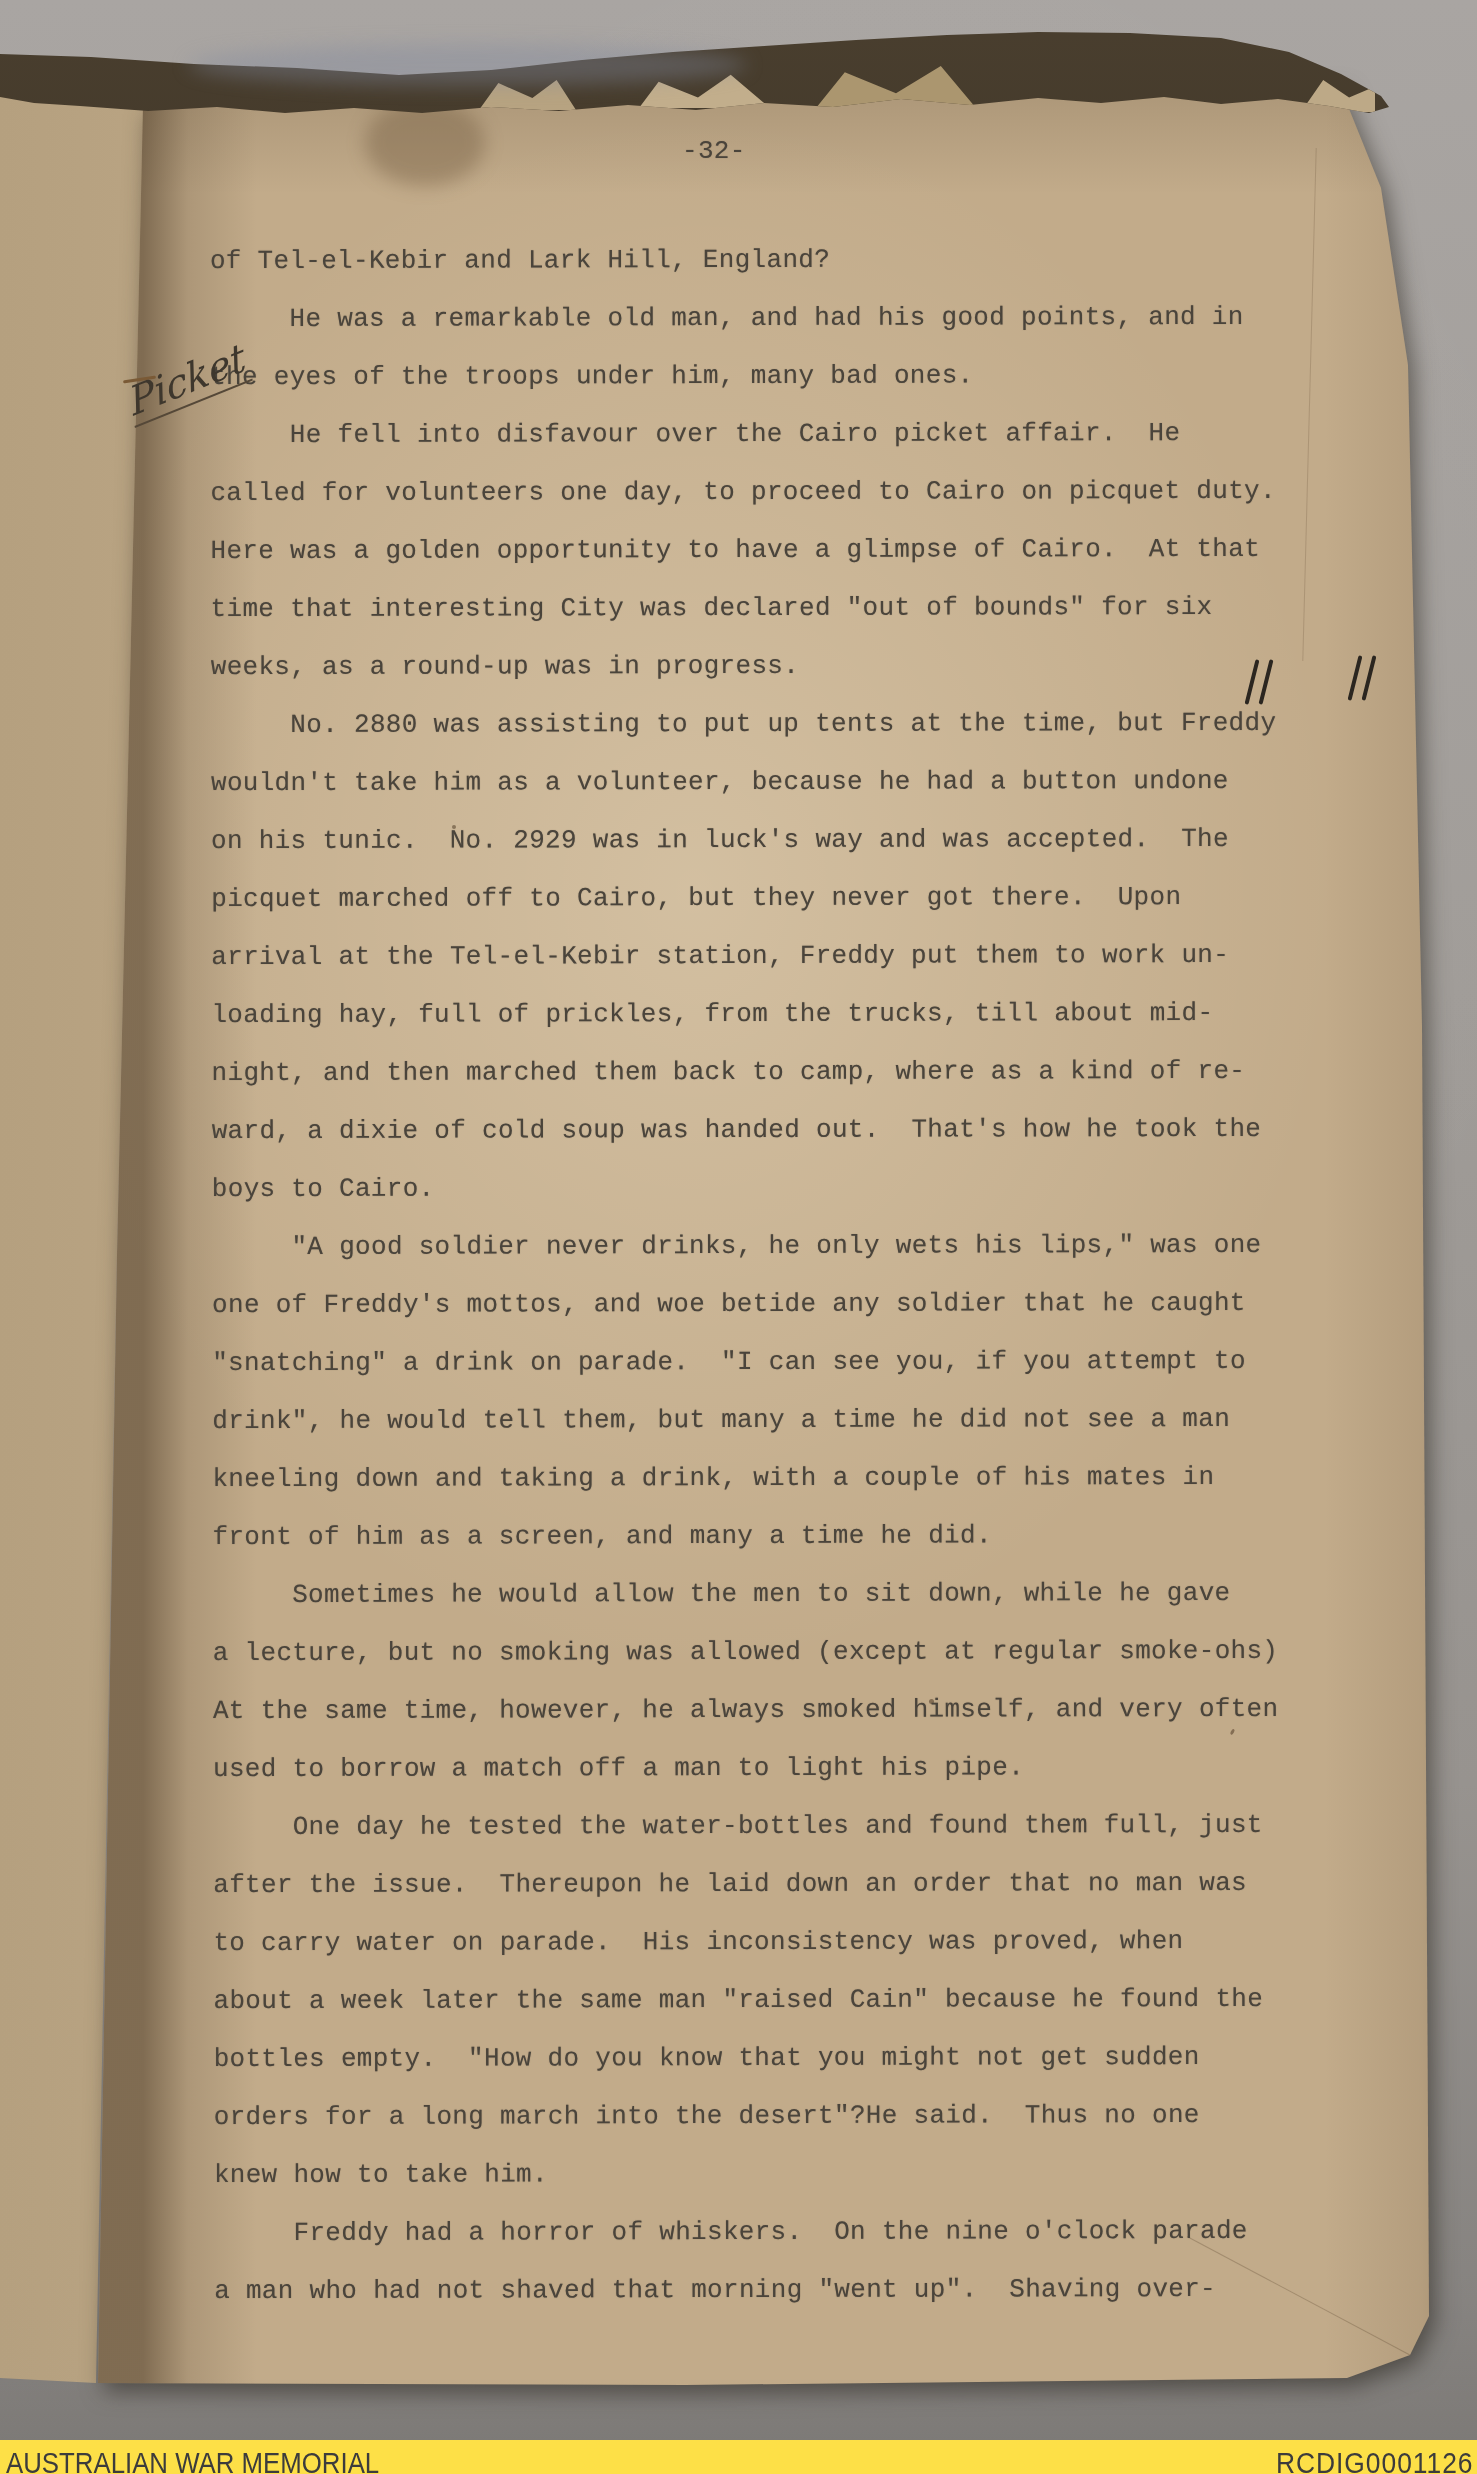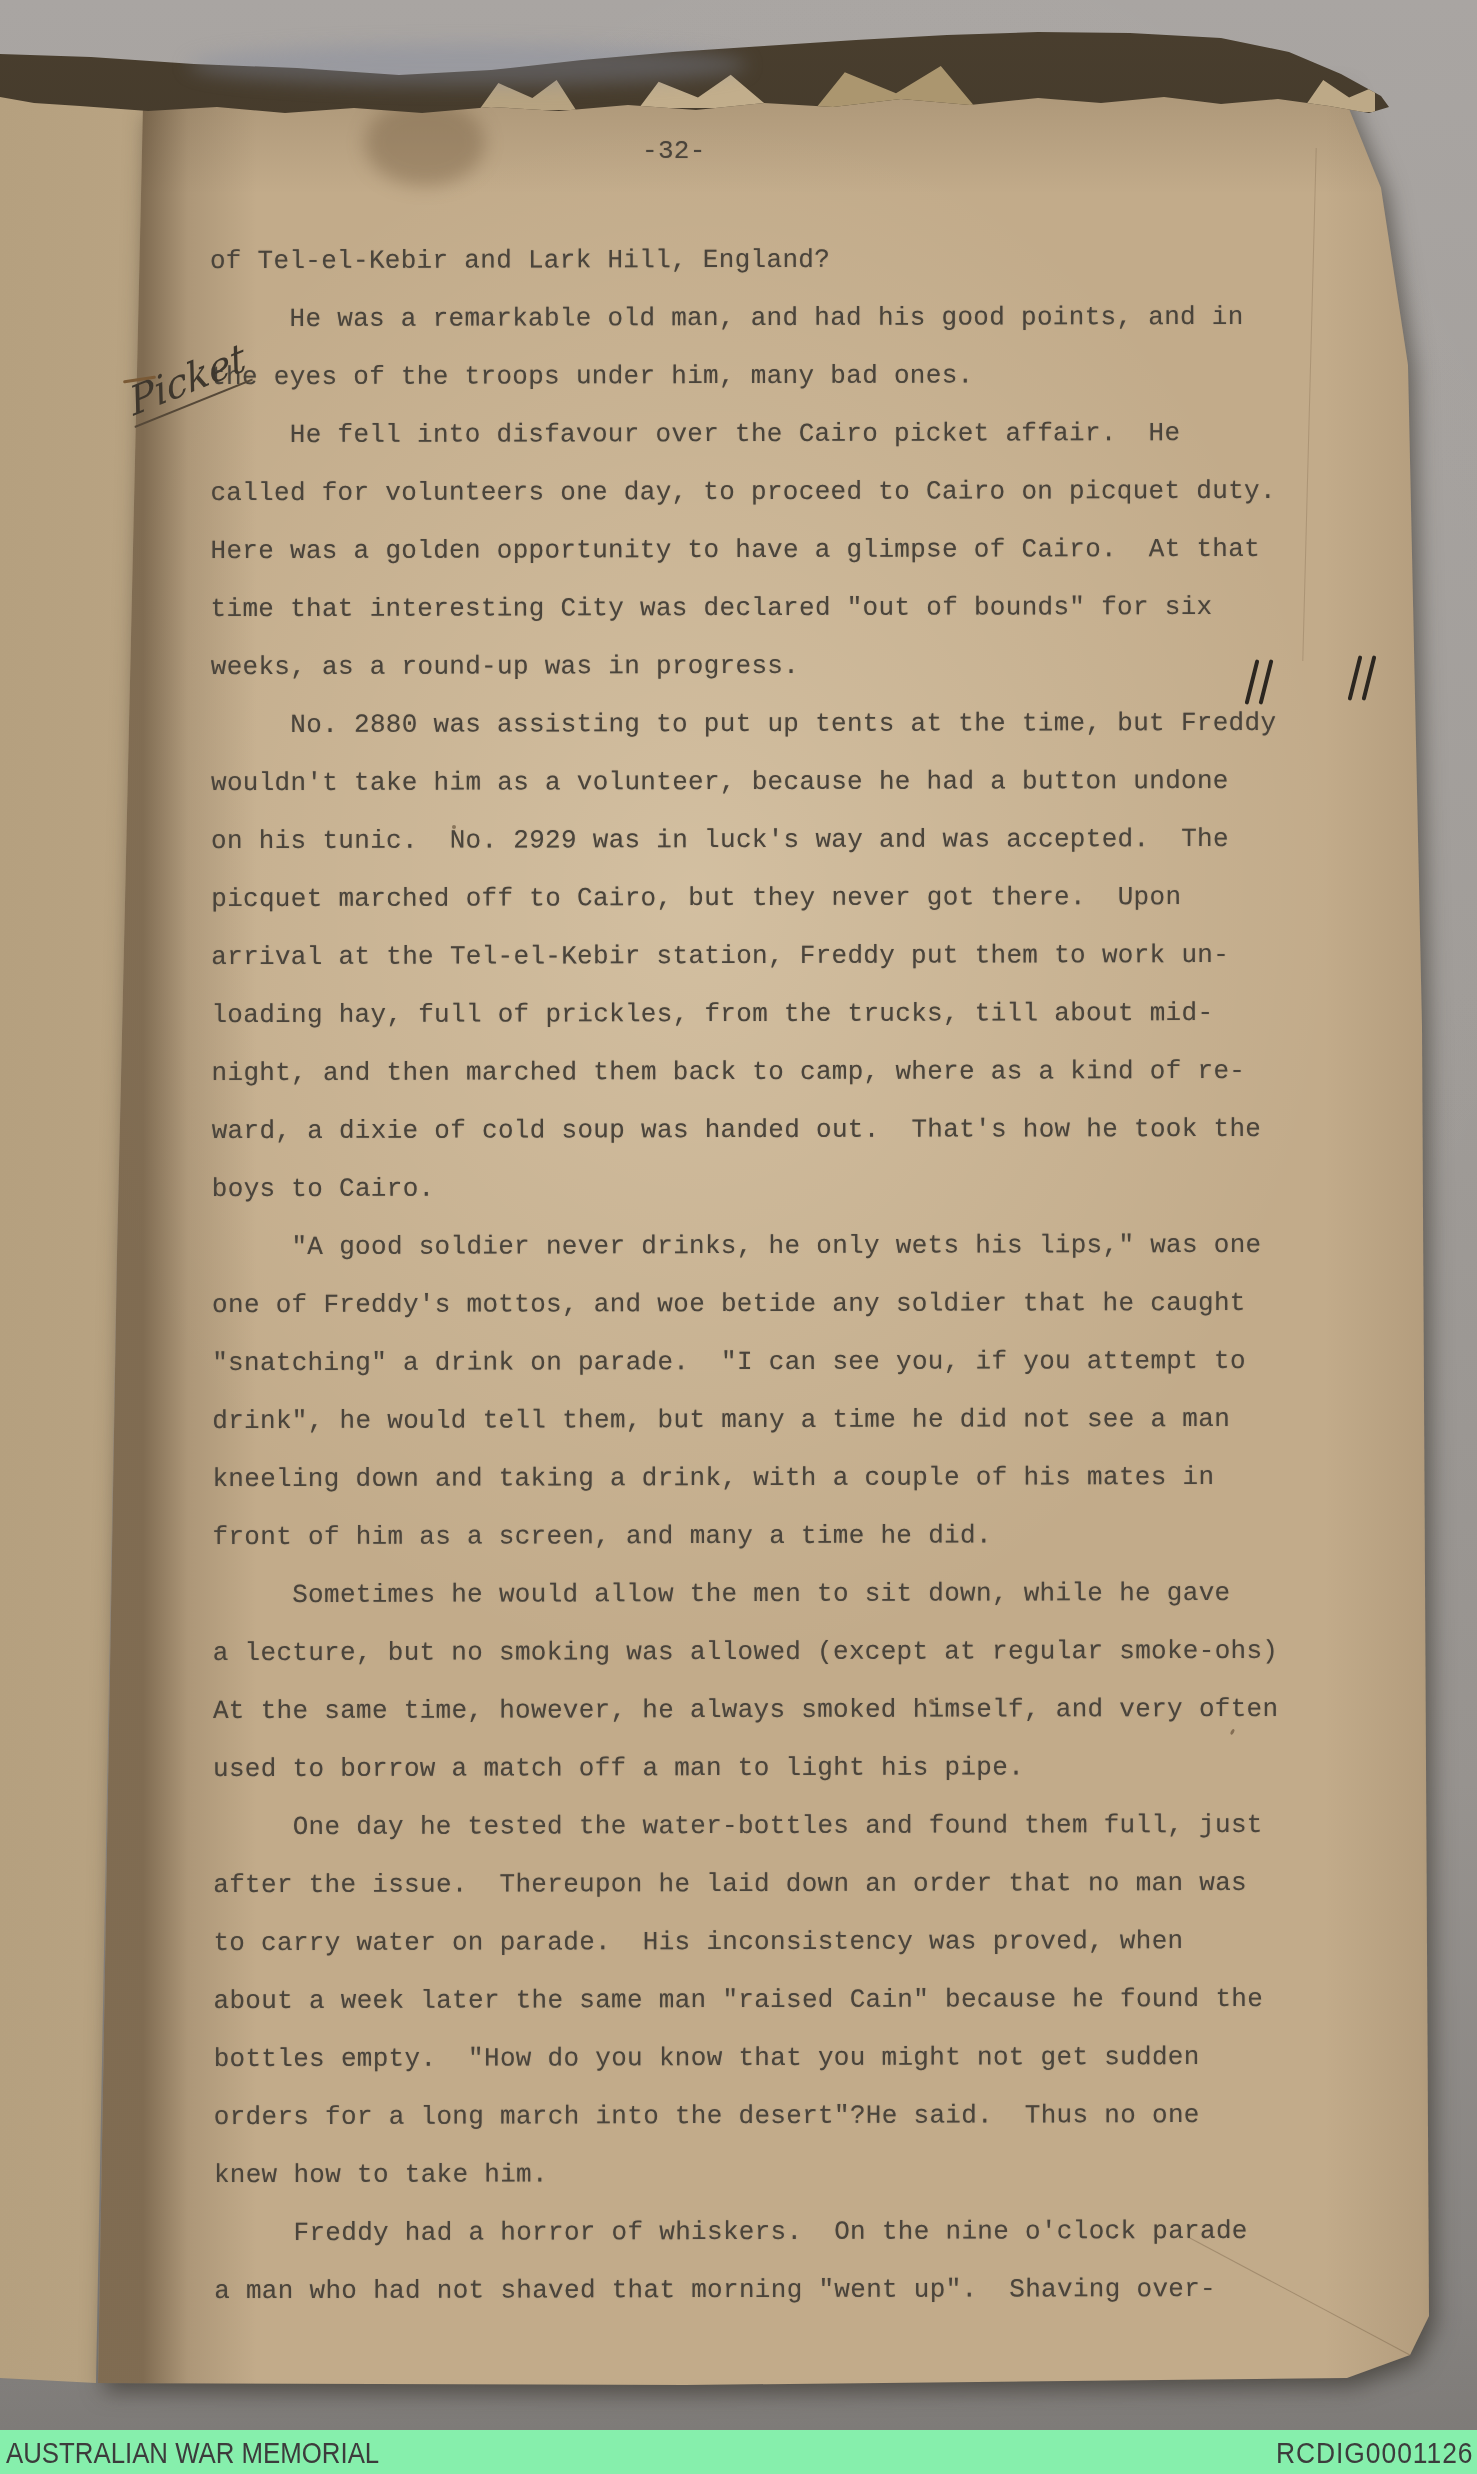--- a/index.html
+++ b/index.html
@@ -72,21 +72,21 @@
   .typed{
     position:absolute;left:212px;top:231px;z-index:4;
     font-family:"Liberation Mono",monospace;
     font-size:26px;letter-spacing:0.3px;
     color:#4a443b;
     text-shadow:0 0 1.1px rgba(74,68,59,.40);
     transform:rotate(-0.12deg);
   }
   .line{height:58px;line-height:58px;white-space:pre;}
   .page-number{
-    position:absolute;left:642px;top:122px;z-index:4;
+    position:absolute;left:682px;top:122px;z-index:4;
     font-family:"Liberation Mono",monospace;
     font-size:26px;letter-spacing:0.3px;color:#4a443b;
     height:58px;line-height:58px;white-space:pre;
     text-shadow:0 0 1.1px rgba(74,68,59,.40);
   }
   
   .hand-picket{
     position:absolute;left:135px;top:380px;z-index:6;
     font-family:"DejaVu Serif",serif;font-style:italic;
     font-size:39px;color:#3e372d;
@@ -119,21 +119,21 @@
   .frag1{left:479px;top:80px;width:97px;height:30px;clip-path:polygon(0 100%,20% 10%,55% 60%,80% 0,100% 100%);}
   .frag2{left:639px;top:73px;width:131px;height:35px;clip-path:polygon(0 100%,15% 25%,45% 70%,70% 5%,100% 100%);background:#c2ae8c;}
   .frag3{left:816px;top:66px;width:160px;height:42px;clip-path:polygon(0 100%,18% 15%,50% 65%,78% 0,100% 100%);background:#ab966f;}
   .frag4{left:1301px;top:80px;width:74px;height:32px;clip-path:polygon(0 100%,30% 0,65% 55%,100% 20%,100% 100%);background:#bda987;}
   .haze{
     position:absolute;left:188px;top:44px;width:559px;height:42px;z-index:6;
     background:rgba(128,138,158,.38);filter:blur(9px);border-radius:50%;
   }
   
   .footer{
-    position:absolute;left:0;bottom:0;width:1478px;height:45px;background:#86efac;z-index:10;
+    position:absolute;left:0;bottom:0;width:1478px;height:35px;background:#fde047;z-index:10;
   }
   .footer .org{
     position:absolute;left:5.7px;top:0;height:43px;line-height:46px;
     font-size:30px;color:#3c3c3c;letter-spacing:0px;
     transform:scaleX(.86);transform-origin:left center;white-space:pre;
   }
   .footer .docid{
     position:absolute;right:4.6px;top:0;height:43px;line-height:46px;
     font-size:30px;color:#3c3c3c;letter-spacing:1.1px;
     transform:scaleX(.88);transform-origin:right center;white-space:pre;

